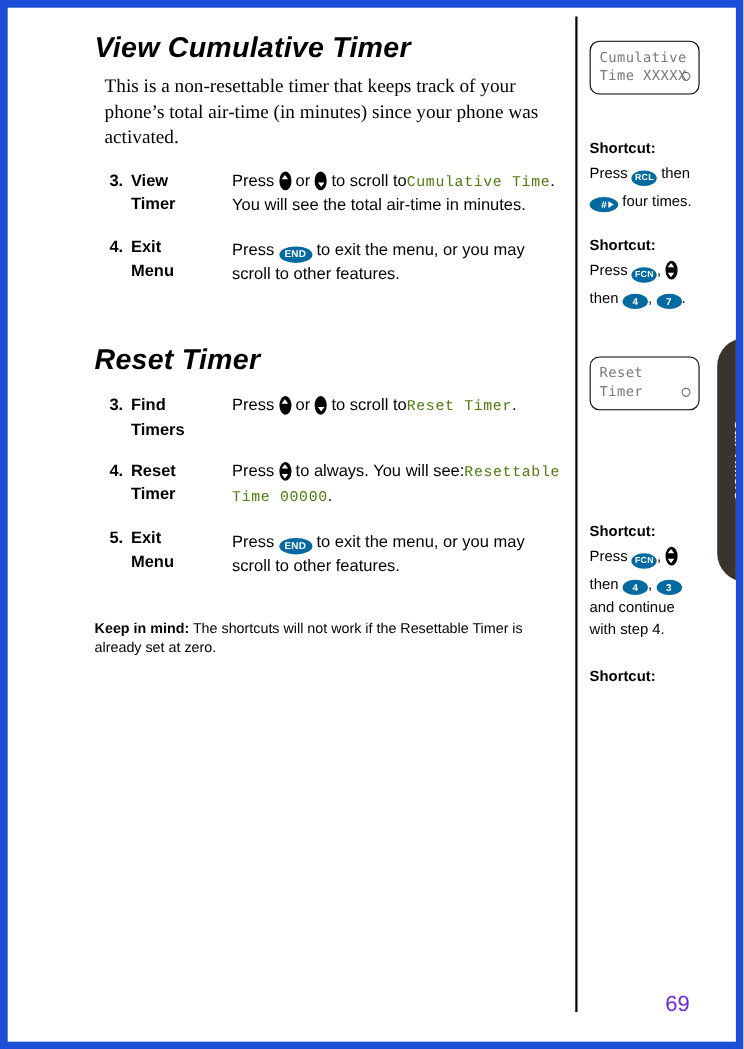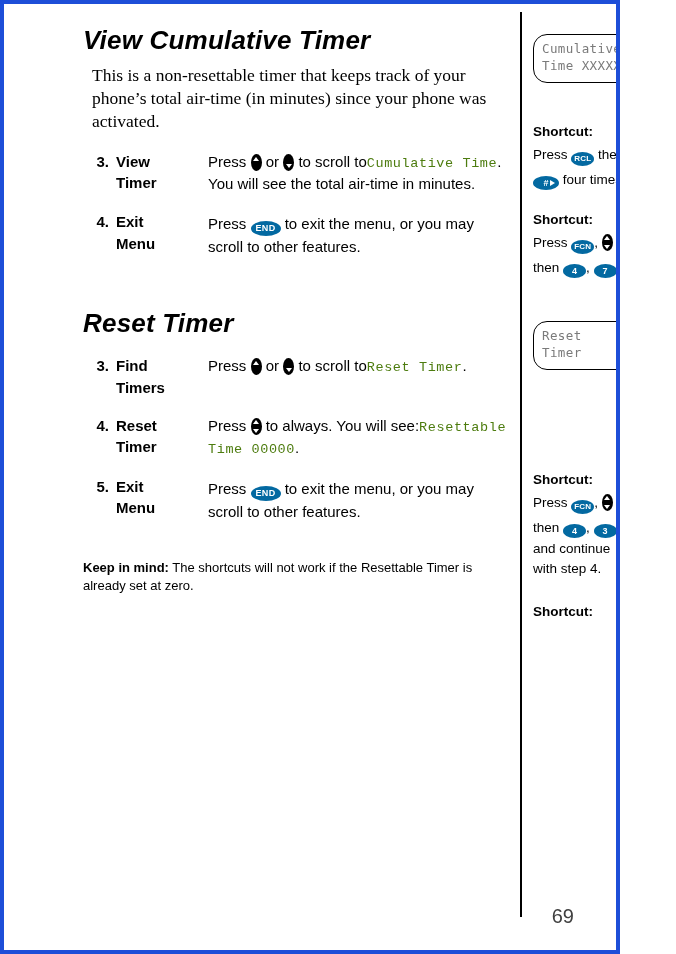--- a/index.html
+++ b/index.html
@@ -5,24 +5,24 @@
   html, body {
     margin: 0;
     padding: 0;
     background: #ffffff;
   }
   body {
     font-family: "Liberation Serif", serif;
   }
   #page {
     position: relative;
-    width: 620px;
+    width: 676px;
     height: 954px;
     background: #ffffff;
-    border: 4px solid #1d4ed8;
+    border: 7px solid #1d4ed8;
     box-sizing: border-box;
     overflow: hidden;
   }
 
   
   .col-divider {
     position: absolute;
     left: 516px;
     top: 8px;
     width: 2px;
@@ -159,21 +159,21 @@
     position: absolute;
     left: 529px;
     top: 0;
     width: 125px;
   }
   .lcd-box {
     position: absolute;
     width: 100px;
     box-sizing: border-box;
     border: 1.6px solid #000000;
-    border-radius: 14px;
+    border-radius: 9px;
     padding: 6px 7px 7px 8px;
     background: #ffffff;
   }
   .lcd-line {
     font-family: "DejaVu Sans Mono", monospace;
     font-size: 12.5px;
     letter-spacing: 0.4px;
     color: #7a7a7a;
     line-height: 1.35;
     white-space: nowrap;
@@ -220,21 +220,21 @@
     letter-spacing: 0.3px;
   }
 
   
   .page-num {
     position: absolute;
     right: 42px;
     bottom: 22px;
     font-family: "Liberation Sans", sans-serif;
     font-size: 20px;
-    color: #404040;
+    color: #6d28d9;
   }
 </style>
 </head>
 <body>
 
 <div id="page">
 
   <div class="col-divider"></div>
 
   <div class="main-col">

